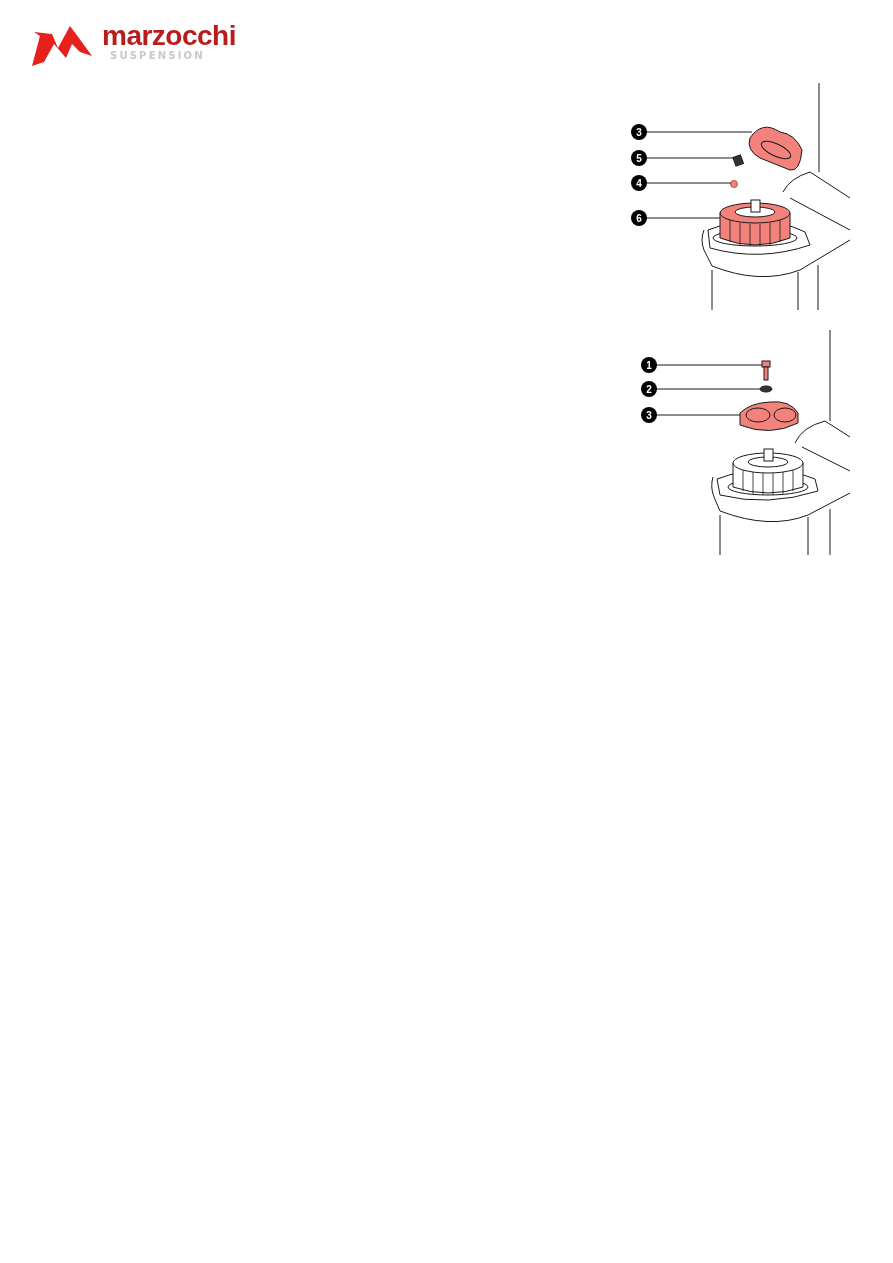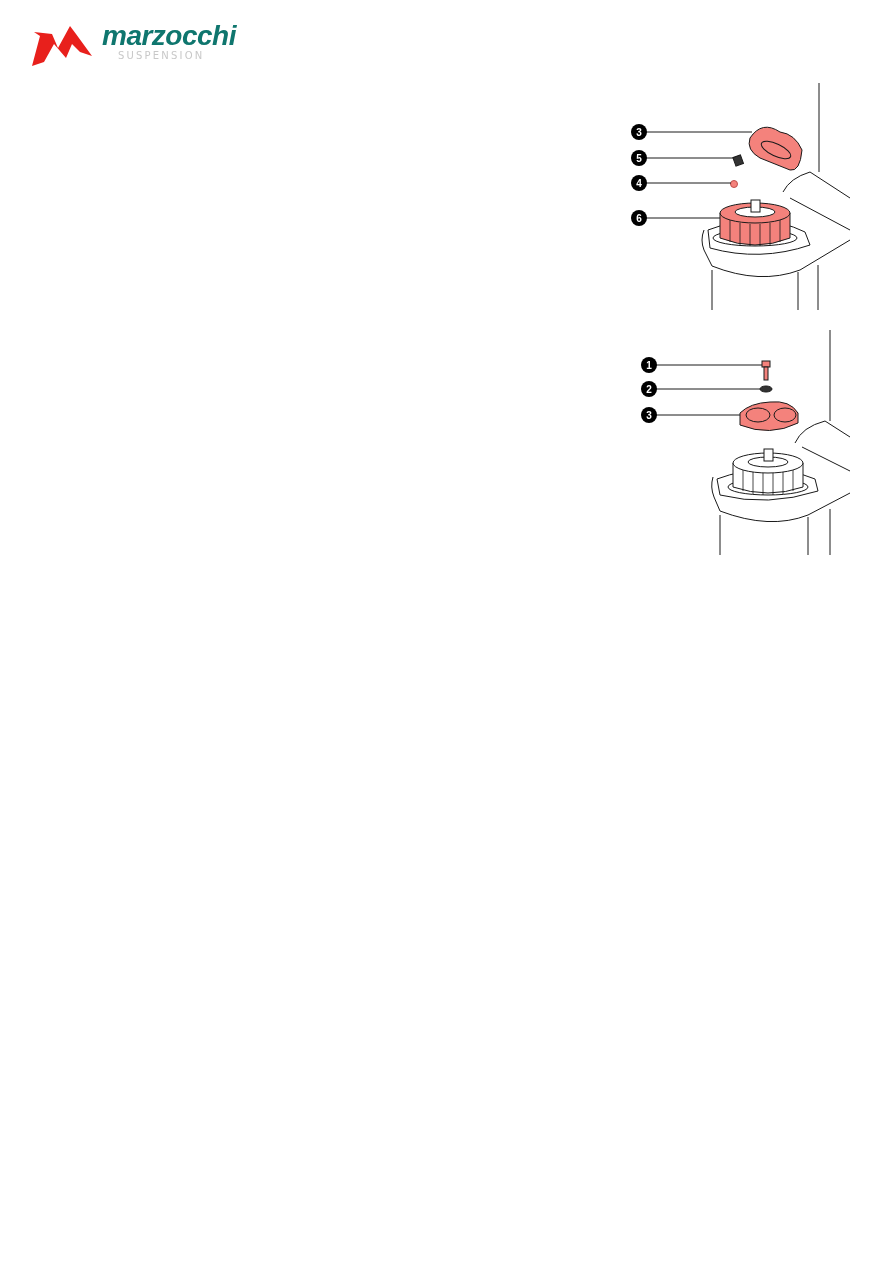--- a/index.html
+++ b/index.html
@@ -1,20 +1,20 @@
 <!DOCTYPE html>
 <html><head>
   <meta charset="utf-8">
   <style>
     html, body { margin: 0; padding: 0; background: #ffffff; }
     body { width: 893px; height: 1263px; position: relative; overflow: hidden; font-family: "Liberation Sans", sans-serif; }
     .logo { position: absolute; left: 30px; top: 18px; width: 200px; height: 52px; }
     .logo-mark { position: absolute; left: 0; top: 4px; width: 70px; height: 46px; }
-    .logo-word { position: absolute; left: 72px; top: 2px; font-size: 28px; font-weight: bold; font-style: italic; color: #0f766e; letter-spacing: -0.5px; font-family: "Liberation Sans", sans-serif; }
-    .logo-sub { position: absolute; left: 88px; top: 32px; font-size: 10px; font-weight: normal; color: #c8c8c8; letter-spacing: 2.2px; font-family: "DejaVu Sans", sans-serif; }
+    .logo-word { position: absolute; left: 72px; top: 2px; font-size: 28px; font-weight: bold; color: #b91c1c; letter-spacing: -0.5px; font-family: "Liberation Sans", sans-serif; }
+    .logo-sub { position: absolute; left: 80px; top: 32px; font-size: 10px; font-weight: bold; color: #c8c8c8; letter-spacing: 2.2px; font-family: "DejaVu Sans", sans-serif; }
     .figure { position: absolute; }
     .fig1 { left: 600px; top: 80px; width: 250px; height: 235px; }
     .fig2 { left: 620px; top: 325px; width: 230px; height: 235px; }
     .callout-label { font-family: "Liberation Sans", sans-serif; font-weight: bold; font-size: 10px; fill: #ffffff; }
   </style>
 </head>
 <body>
 
 <div class="logo">
   <svg class="logo-mark" viewBox="0 0 70 46">

